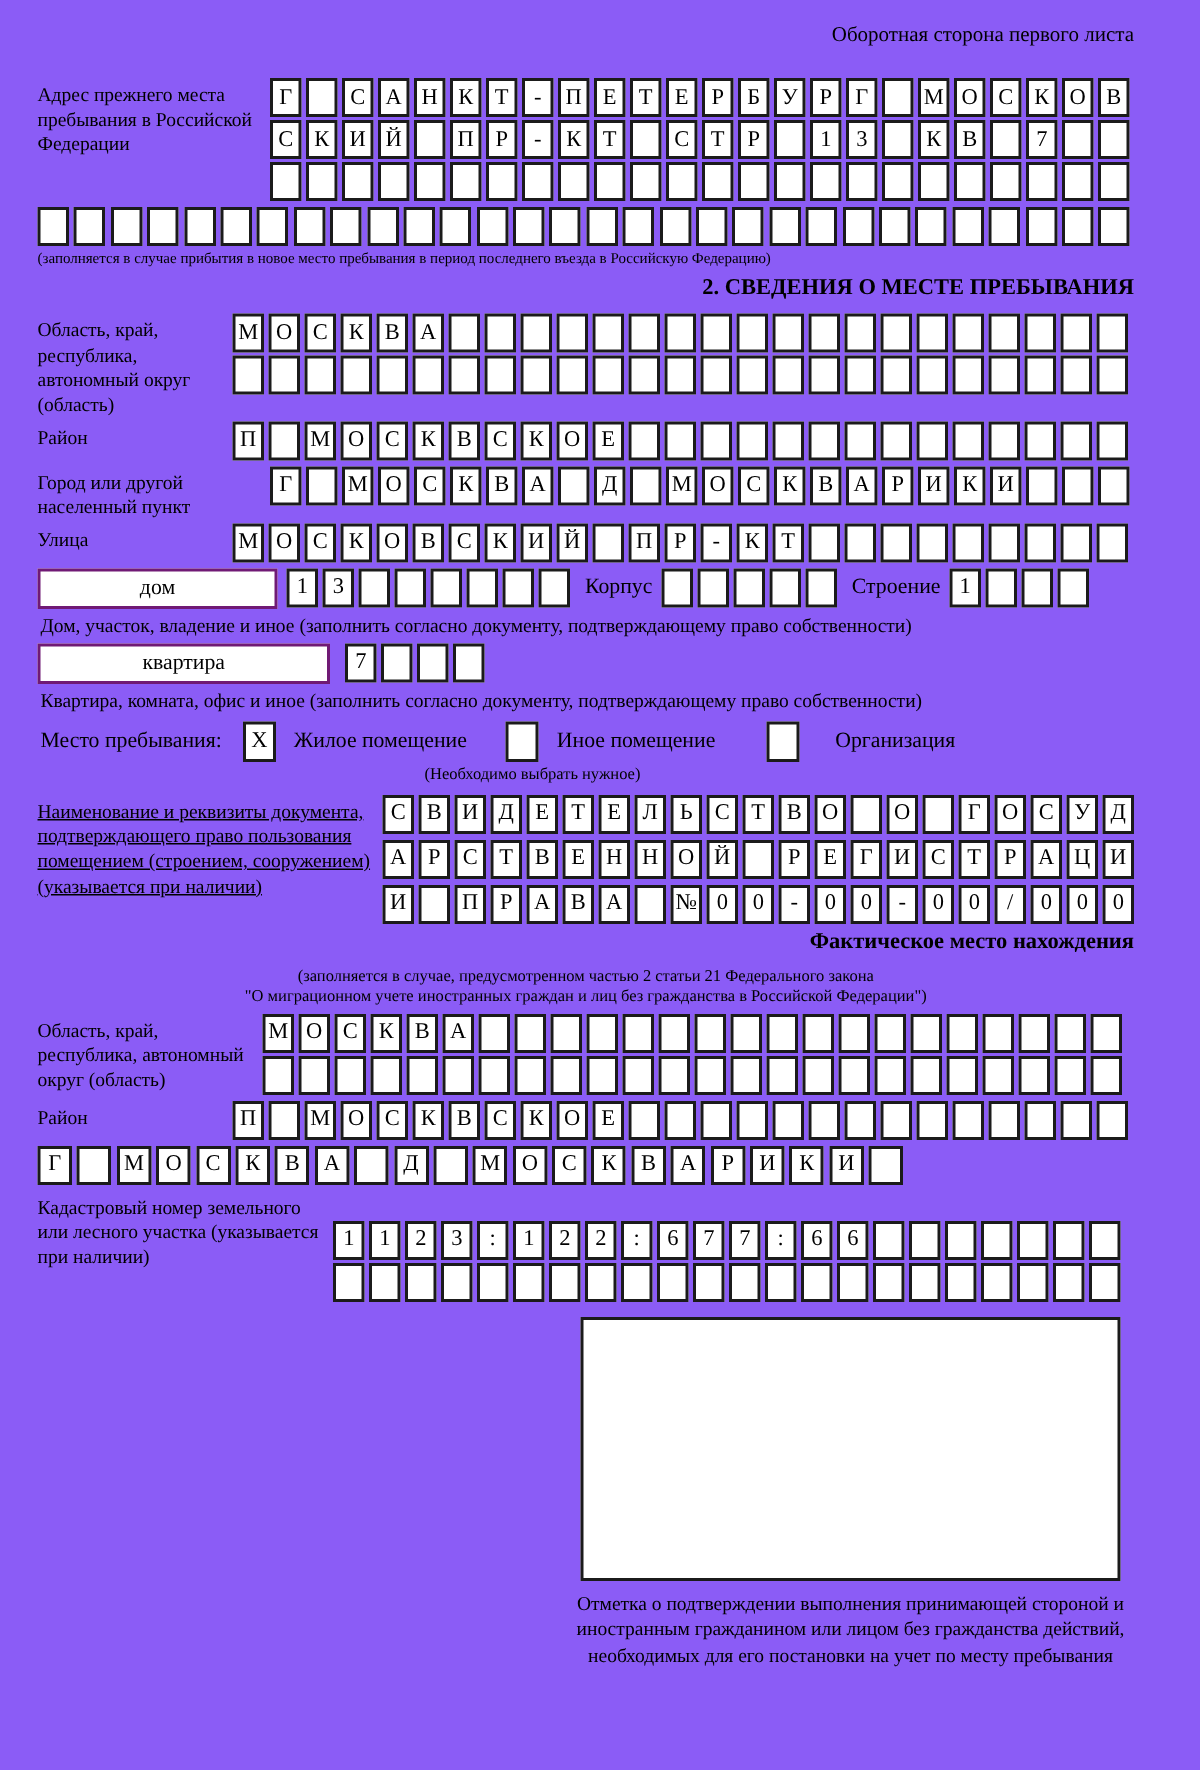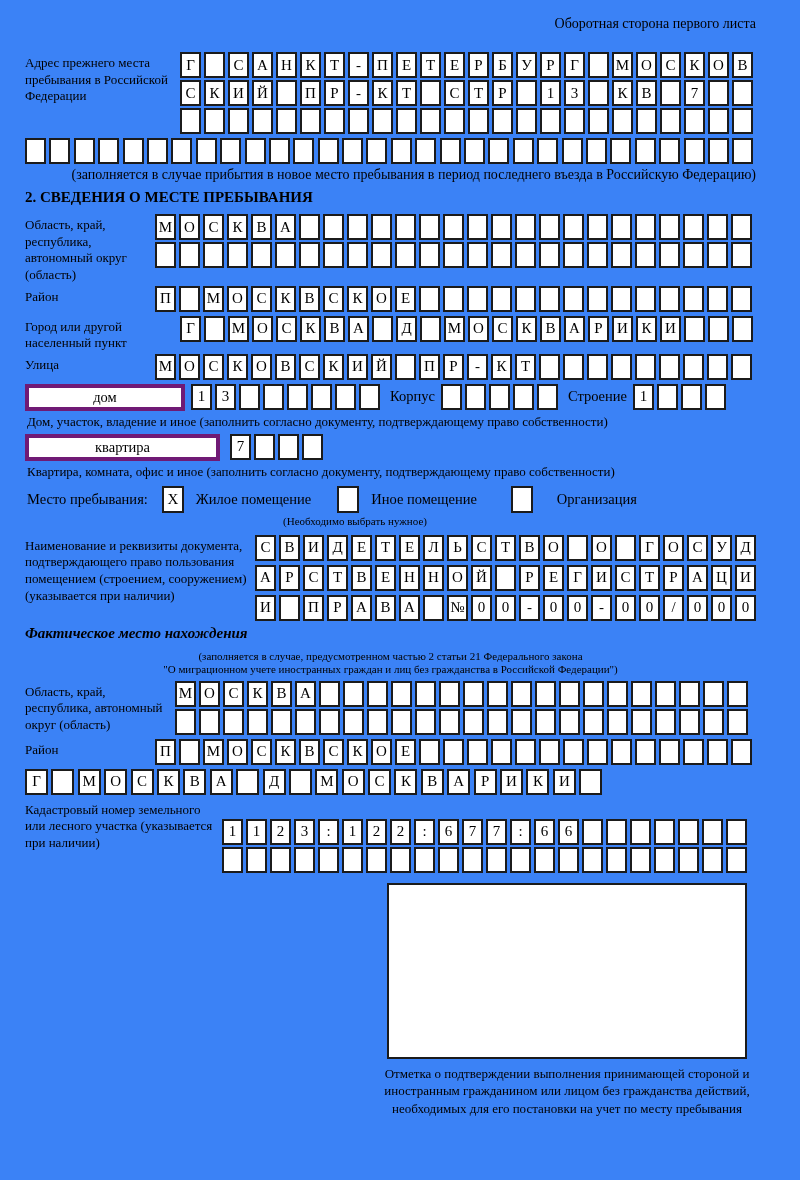--- a/index.html
+++ b/index.html
@@ -1,61 +1,61 @@
 <!DOCTYPE html>
 <html><head>
 <meta charset="utf-8">
 <style>
   html,body { margin:0; padding:0; background:#e8e8e8; }
   .page {
-    width:800px; height:1180px; background:#3b82f6; margin:0 auto;
+    width:800px; height:1180px; background:#8b5cf6; margin:0 auto;
     font-family:"Liberation Serif","DejaVu Serif",serif; color:#000;
     box-sizing:border-box; padding:16px 44px 10px 25px; overflow:hidden;
   }
   .hdr-note { text-align:right; font-size:14px; margin-bottom:20px; }
 
   
   .row { display:flex; gap:3px; margin-bottom:2px; }
   .row.gap-w { gap:3.4px; }
   .cb {
     width:21px; height:26px; box-sizing:border-box; border:2px solid #1b1b1b;
     display:inline-flex; align-items:center; justify-content:center;
     font-size:15px; line-height:1; flex-shrink:0; background:#fff;
   }
   .row.wide .cb { width:23px; }
 
   .field { display:flex; align-items:flex-start; margin-bottom:2px; }
   .flabel { font-size:13px; line-height:1.28; flex-shrink:0; padding-top:3px; }
   .w130 { width:130px; } .w150 { width:150px; } .w155 { width:155px; }
-  .w158 { width:158px; } .w197 { width:197px; } .w230 { width:230px; }
-
-  .caption { font-size:14px; text-align:right; margin:3px 0 6px 0; }
+  .w158 { width:158px; } .w197 { width:197px; } .w230 { width:230px;text-decoration:underline; }
+
+  .caption { font-size:10px; text-align:left; margin:3px 0 6px 0; }
   .caption-left { font-size:13px; margin:2px 0 4px 2px; }
-  .sec-title { font-size:15px; font-weight:bold; text-align:left; margin:4px 0 8px 0; }
+  .sec-title { font-size:15px; font-weight:bold; text-align:right; margin:4px 0 8px 0; }
 
   .widebox {
-    height:27px; box-sizing:border-box; border:4px solid #701a75;
+    height:27px; box-sizing:border-box; border:2px solid #701a75;
     display:flex; align-items:center; justify-content:center;
     font-size:14.5px; flex-shrink:0; background:#fff;
   }
   .inline-lbl { font-size:14.5px; padding:4px 6px 0 10px; flex-shrink:0; }
 
   .mesto-row { display:flex; align-items:center; margin:6px 0 2px 2px; font-size:14.5px;font-family:Liberation Serif, serif; }
   .chk {
     width:22px; height:27px; box-sizing:border-box; border:2px solid #1b1b1b;
     display:inline-flex; align-items:center; justify-content:center;
     font-size:15px; margin:0 12px 0 14px; flex-shrink:0; background:#fff;
   }
   .mesto-caption { font-size:11px; margin:2px 0 8px 155px; width:350px; text-align:center; }
 
   .fact-cap { font-size:11px; text-align:center; margin:1px 0; }
   .stamp-wrap { width:378px; margin:8px 0 0 auto; }
   .stamp-box { width:360px; height:176px; border:2px solid #1b1b1b; box-sizing:border-box; margin:0 auto 6px auto; background:#fff; }
   .stamp-caption { font-size:13px; text-align:center; line-height:1.35; }
-  .mt2 { margin-top:2px; } .mt12 { margin-top:0;font-style:italic; }
+  .mt2 { margin-top:2px; } .mt12 { margin-top:0; }
 </style>
 </head>
 <body>
 
 <div class="page">
 
   <div class="hdr-note">Оборотная сторона первого листа</div>
 
   <div class="field">
     <div class="flabel w155">Адрес прежнего места пребывания в Российской Федерации</div>

